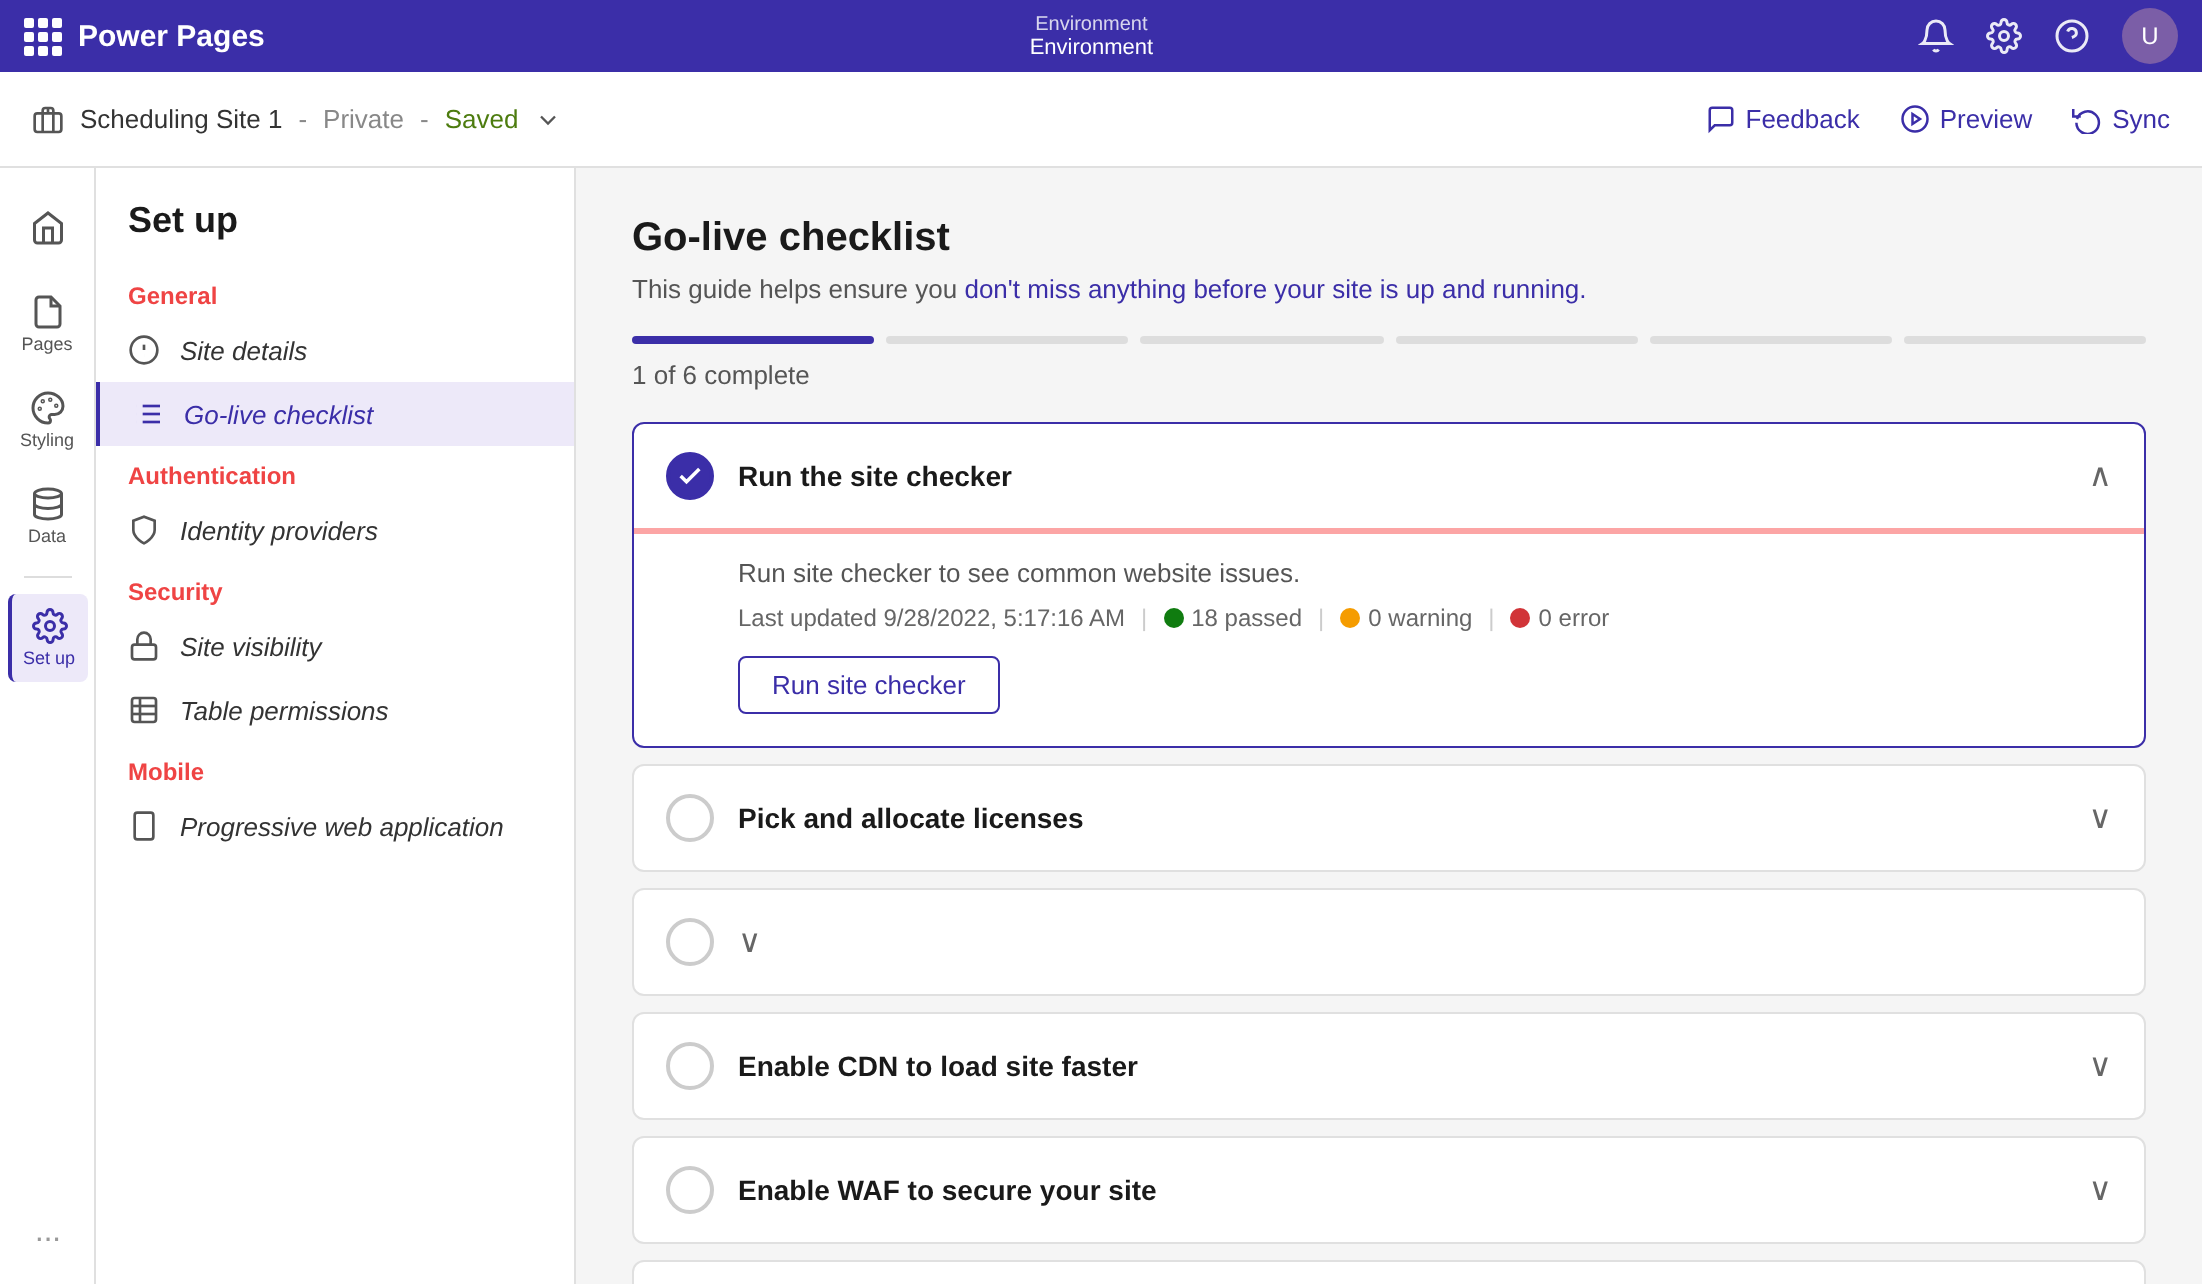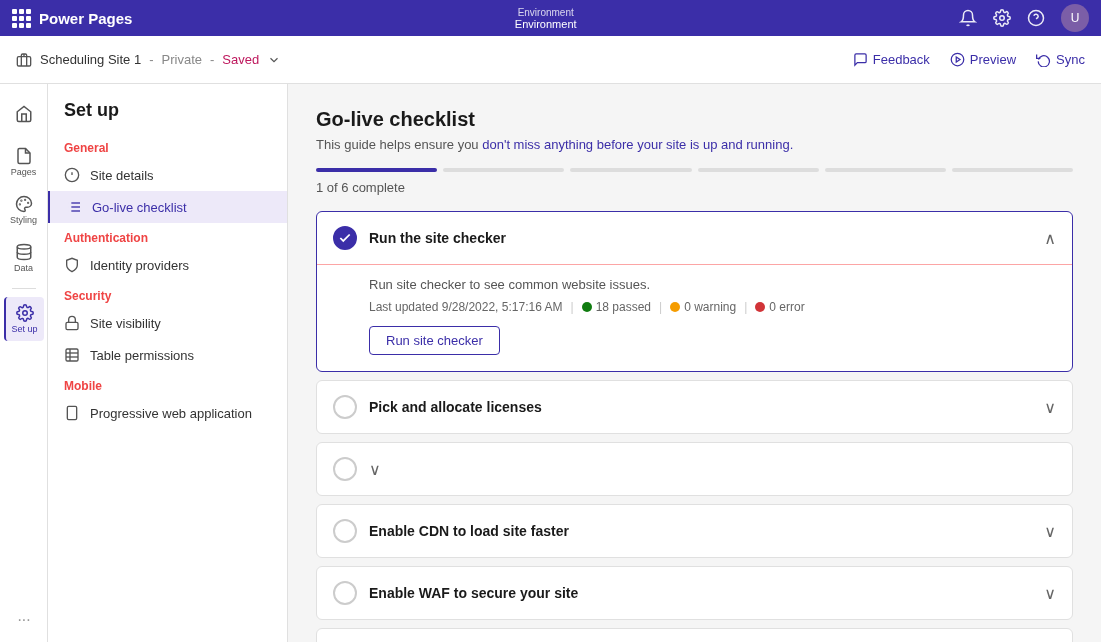--- a/index.html
+++ b/index.html
@@ -151,20 +151,21 @@
     }
     .nav-item {
       display: flex;
       align-items: flex-end;
       gap: 10px;
       padding: 8px 16px;
       font-size: 13px;
       color: #333;
       cursor: pointer;
       border-radius: 0;
+      font-style: italic;
     }
     .nav-item.active {
       background: #ede9f9;
       color: #3b2ea8;
       font-weight: 500;
       border-left: 2px solid #3b2ea8;
     }
     .nav-item svg { width: 16px; height: 16px; flex-shrink: 0; }
 
     
@@ -240,21 +241,21 @@
       font-weight: 600;
       color: #1a1a1a;
       flex: 1;
     }
     .chevron { color: #666; font-size: 16px; }
 
     
     .checklist-item.expanded { border-color: #3b2ea8; }
     .expanded-body {
       padding: 0 16px 16px 52px;
-      border-top: 1px solid #fca5a5;
+      border-top: 3px solid #fca5a5;
       padding-top: 12px;
     }
     .expanded-body-desc {
       font-size: 13px;
       color: #555;
       margin-bottom: 8px;
     }
     .expanded-body-meta {
       font-size: 12px;
       color: #666;
@@ -344,21 +345,21 @@
   <div class="site-info">
     <svg width="16" height="16" viewBox="0 0 24 24" fill="none" stroke="#555" stroke-width="2">
         <rect x="2" y="7" width="20" height="14" rx="2"></rect>
         <path d="M16 21V5a2 2 0 0 0-2-2h-4a2 2 0 0 0-2 2v16"></path>
         <path d="M12 3v4"></path>
       </svg>
     <span>Scheduling Site 1</span>
     <span style="color:#888">-</span>
     <span style="color:#888">Private</span>
     <span style="color:#888">-</span>
-    <span style="color:#be185d">Saved</span>
+    <span style="color:#4d7c0f">Saved</span>
     <svg width="14" height="14" viewBox="0 0 24 24" fill="none" stroke="#555" stroke-width="2">
         <polyline points="6 9 12 15 18 9"></polyline>
       </svg>
   </div>
   <div class="second-bar-right">
     <div class="second-bar-btn">
       <svg width="15" height="15" viewBox="0 0 24 24" fill="none" stroke="#3b2ea8" stroke-width="2">
           <path d="M21 15a2 2 0 0 1-2 2H7l-4 4V5a2 2 0 0 1 2-2h14a2 2 0 0 1 2 2z"></path>
         </svg>
       <span>Feedback</span>

